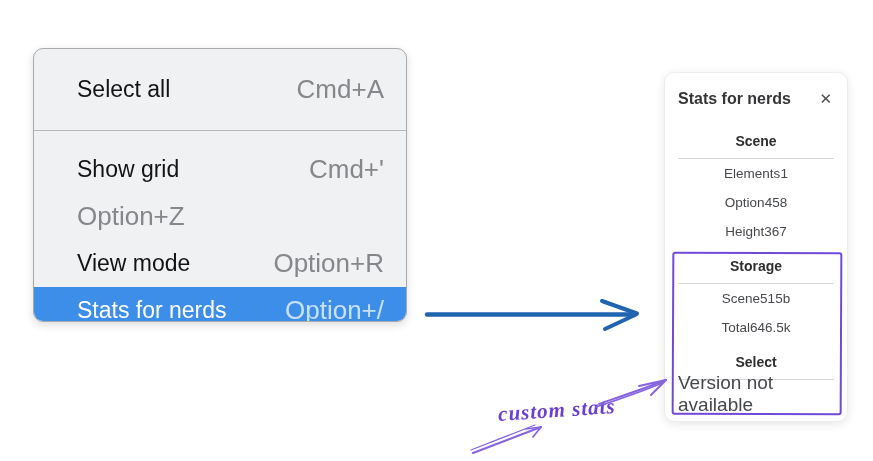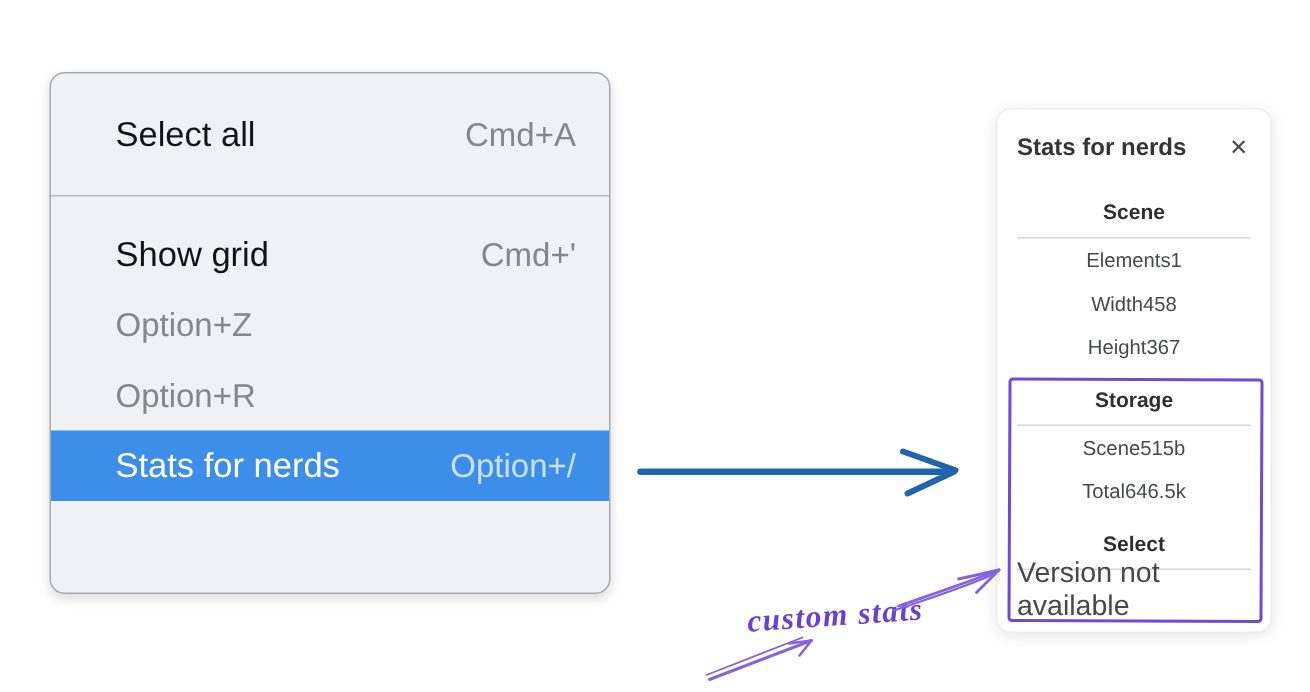--- a/index.html
+++ b/index.html
@@ -8,39 +8,39 @@
     position: relative;
     background: #ffffff;
     font-family: "Liberation Sans", sans-serif;
     overflow: hidden;
   }
 
   
   .context-menu {
     position: absolute;
     left: 33px; top: 48px;
-    width: 374px; height: 348px;
+    width: 374px; height: 274px;
     background: #f0f1f2;
     border: 1.5px solid #a7aaae;
     border-radius: 10px;
     box-shadow: 0 3px 8px rgba(0,0,0,0.14);
     overflow: hidden;
   }
   .menu-row {
     display: flex;
     align-items: center;
     justify-content: space-between;
     padding: 0 22px 0 43px;
     font-size: 23px;
     color: #141416;
     cursor: default;
   }
   .menu-row .shortcut {
     color: #86868b;
-    font-size: 22px;
+    font-size: 26px;
   }
   .menu-row.first { height: 81px; }
   .menu-divider {
     border: none;
     border-top: 1.5px solid #b7b9bc;
     width: 100%;
   }
   .menu-group-2 { padding-top: 15px; }
   .menu-group-2 .menu-row { height: 47px; }
   .menu-row.highlighted {
@@ -154,20 +154,21 @@
   <hr class="menu-divider">
   <div class="menu-group-2">
     <div class="menu-row">
       <span>Show grid</span>
       <span class="shortcut">Cmd+'</span>
     </div>
     <div class="menu-row">
       <span class="shortcut">Option+Z</span>
     </div>
     <div class="menu-row">
+      <span>View mode</span>
       <span class="shortcut">Option+R</span>
     </div>
     <div class="menu-row highlighted">
       <span>Stats for nerds</span>
       <span class="shortcut">Option+/</span>
     </div>
   </div>
 </div>
 
 <div class="stats-panel">
@@ -176,21 +177,21 @@
     <button class="stats-close">✕</button>
   </div>
 
   <div class="section-header scene">Scene</div>
   <hr class="stats-hr">
   <div class="stat-row">
     <span>Elements</span>
     <span class="stat-value">1</span>
   </div>
   <div class="stat-row">
-    <span>Width</span>
+    <span>Option</span>
     <span class="stat-value">458</span>
   </div>
   <div class="stat-row">
     <span>Height</span>
     <span class="stat-value">367</span>
   </div>
 
   <div class="section-header storage">Storage</div>
   <hr class="stats-hr">
   <div class="stat-row">

